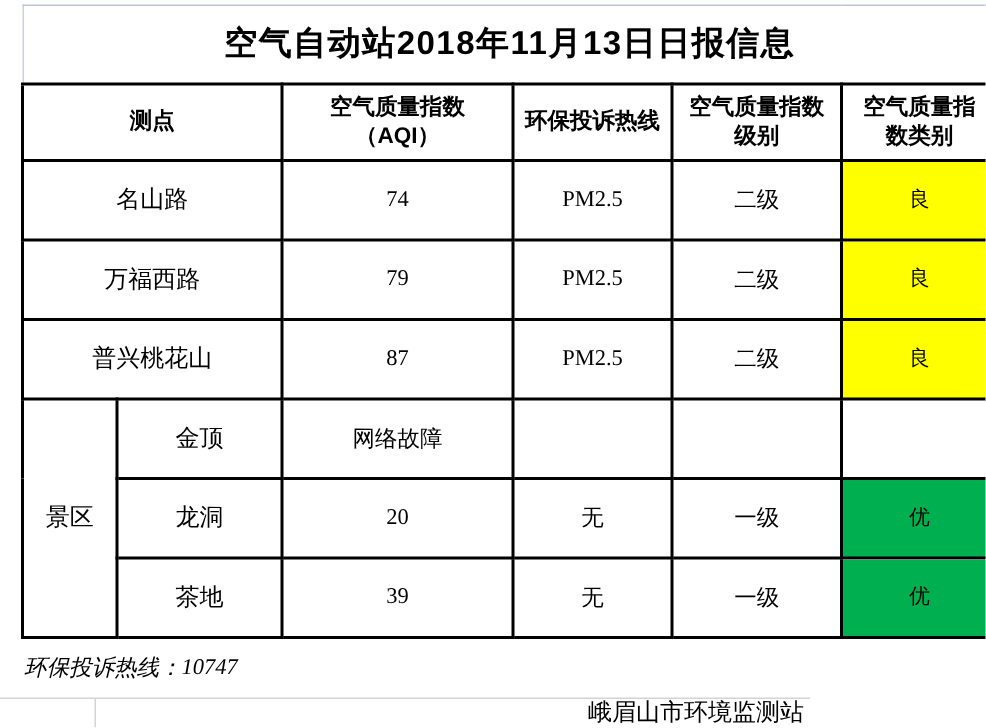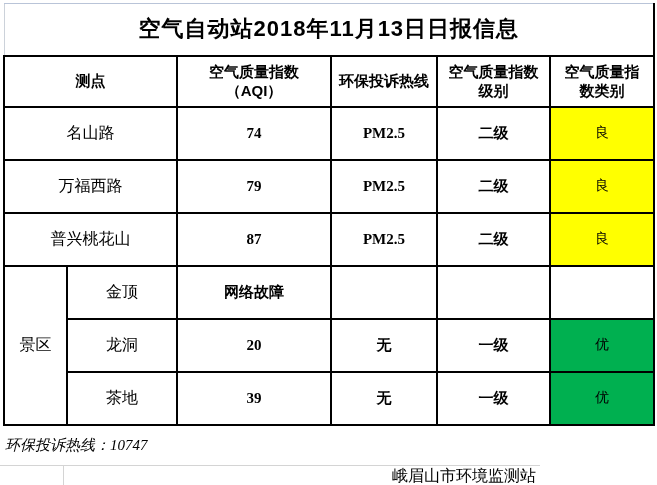--- a/index.html
+++ b/index.html
@@ -11,21 +11,21 @@
     overflow: hidden;
     font-family: "Liberation Sans", "DejaVu Sans", sans-serif;
     color: #000;
   }
   .page {
     position: relative;
     width: 540px;
     height: 485px;
     box-sizing: border-box;
     padding-top: 3px;
-    padding-left: 3px;
+    padding-left: 14px;
   }
   table.report {
     border-collapse: collapse;
     table-layout: fixed;
     width: 650px;
   }
   table.report td {
     border: 2px solid #000;
     text-align: center;
     vertical-align: middle;
@@ -49,21 +49,21 @@
     white-space: pre-line;
   }
   tr.data-row td { height: 53px; }
   td.site {
     font-size: 16px;
     font-weight: normal;
   }
   td.val {
     font-family: "Liberation Serif", "DejaVu Serif", serif;
     font-size: 15px;
-    font-weight: bold;
+    font-weight: normal;
   }
   td.cat {
     font-size: 14px;
     font-weight: normal;
   }
   .hotline-row {
     height: 39px;
     display: flex;
     align-items: center;
     font-size: 15px;

